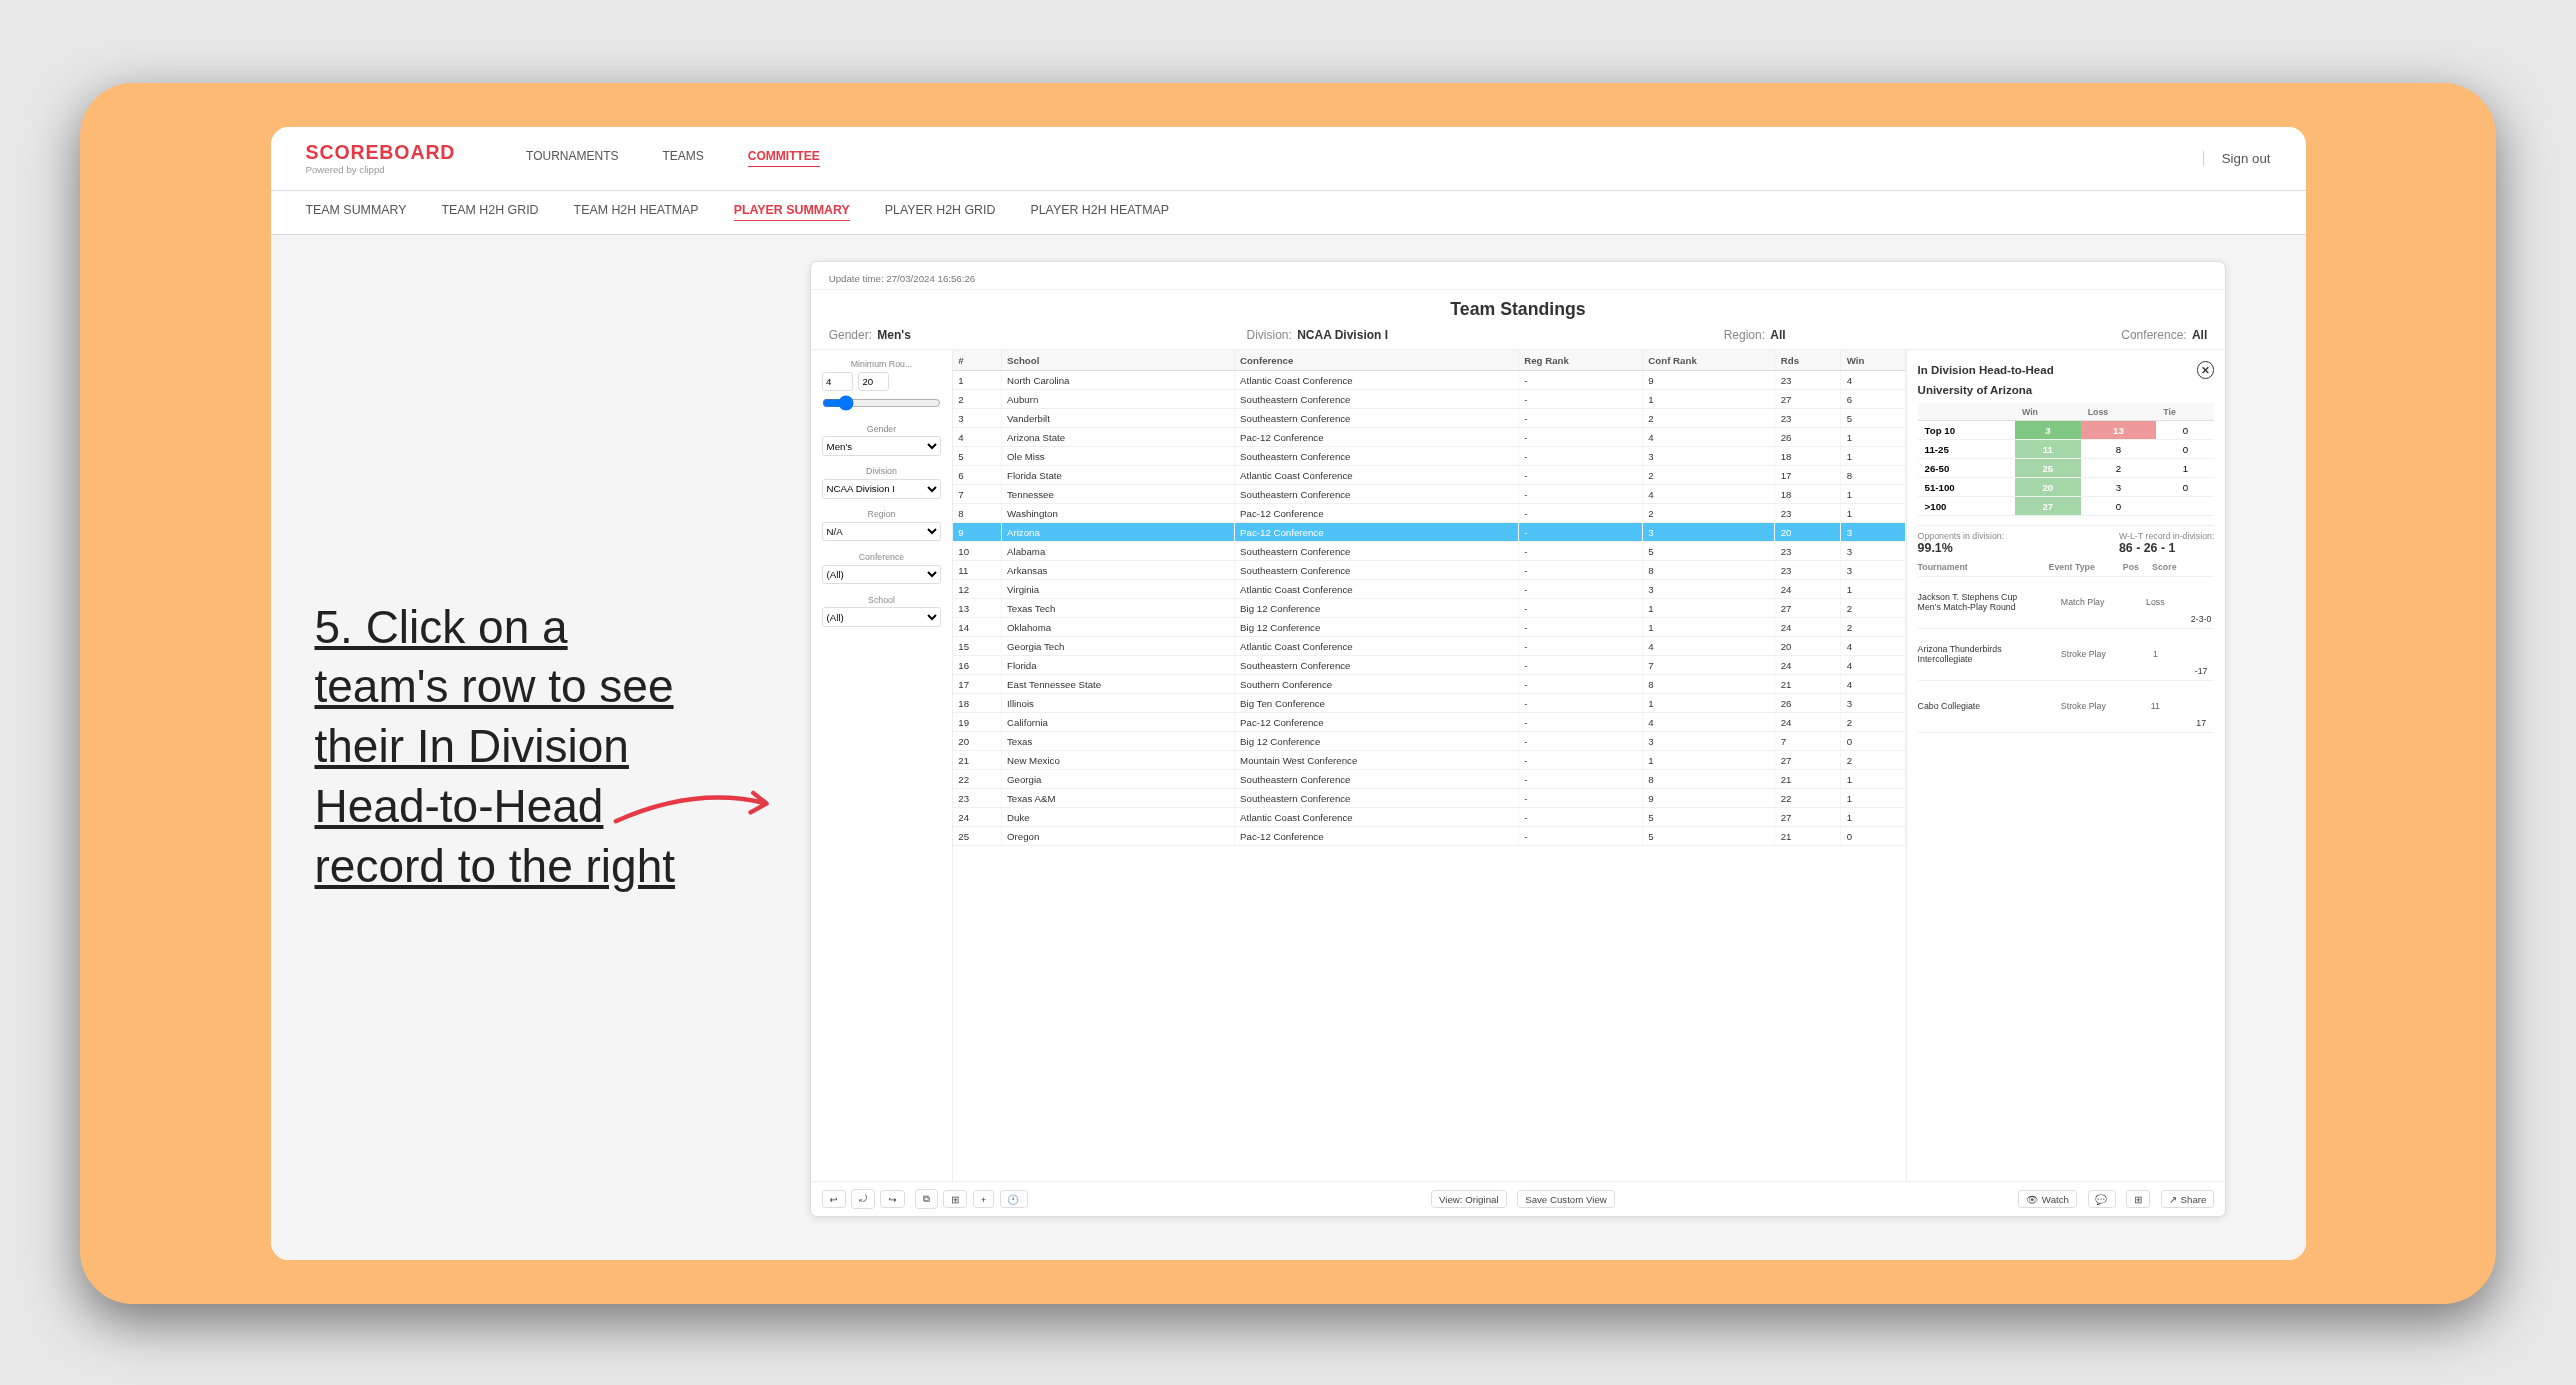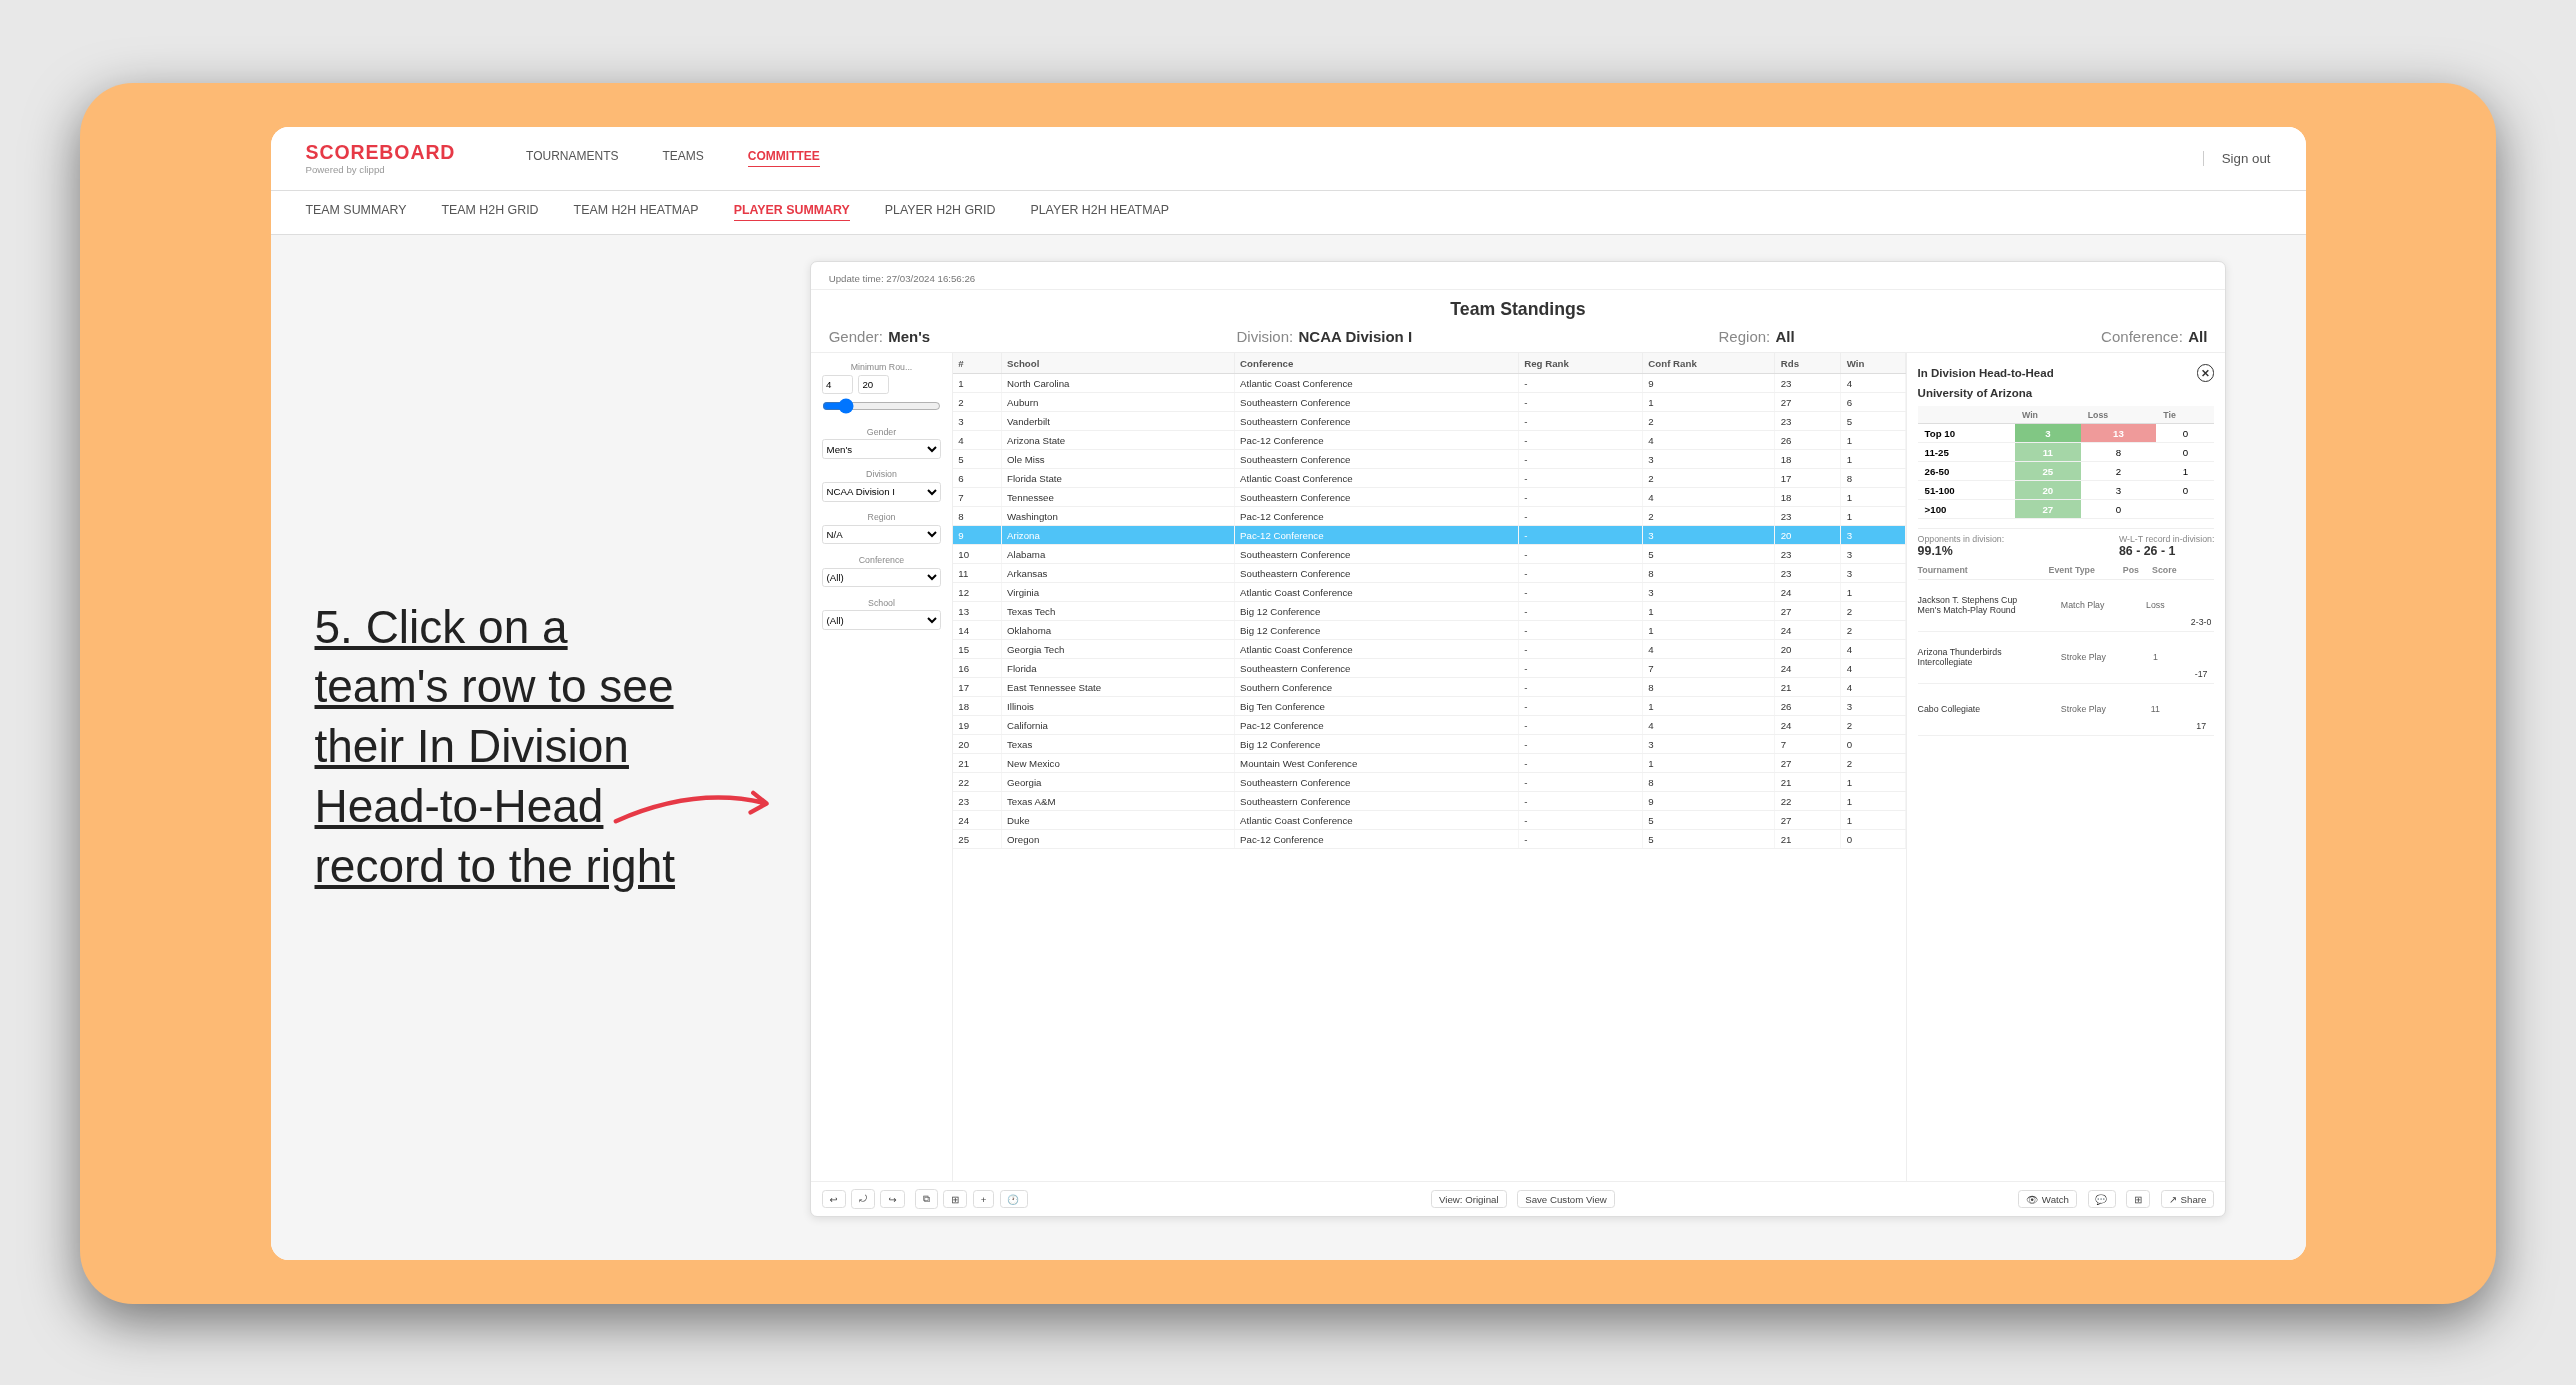--- a/index.html
+++ b/index.html
@@ -158,21 +158,21 @@
       font-size: 17.7px;
       font-weight: 700;
       color: #333;
       text-align: center;
       padding: 8.8px 0 5.3px 0;
     }
     .window-filters {
       display: flex;
       justify-content: space-between;
       padding: 3.5px 17.7px 7px;
-      font-size: 15px;
+      font-size: 12px;
       color: #444;
       border-bottom: 0.9px solid #eee;
     }
     .filter-item { display: flex; gap: 5.3px; align-items: center; }
     .filter-label { color: #888; }
     .filter-value { font-weight: 600; color: #333; }
     
     .window-body {
       display: flex;
       flex: 1;

